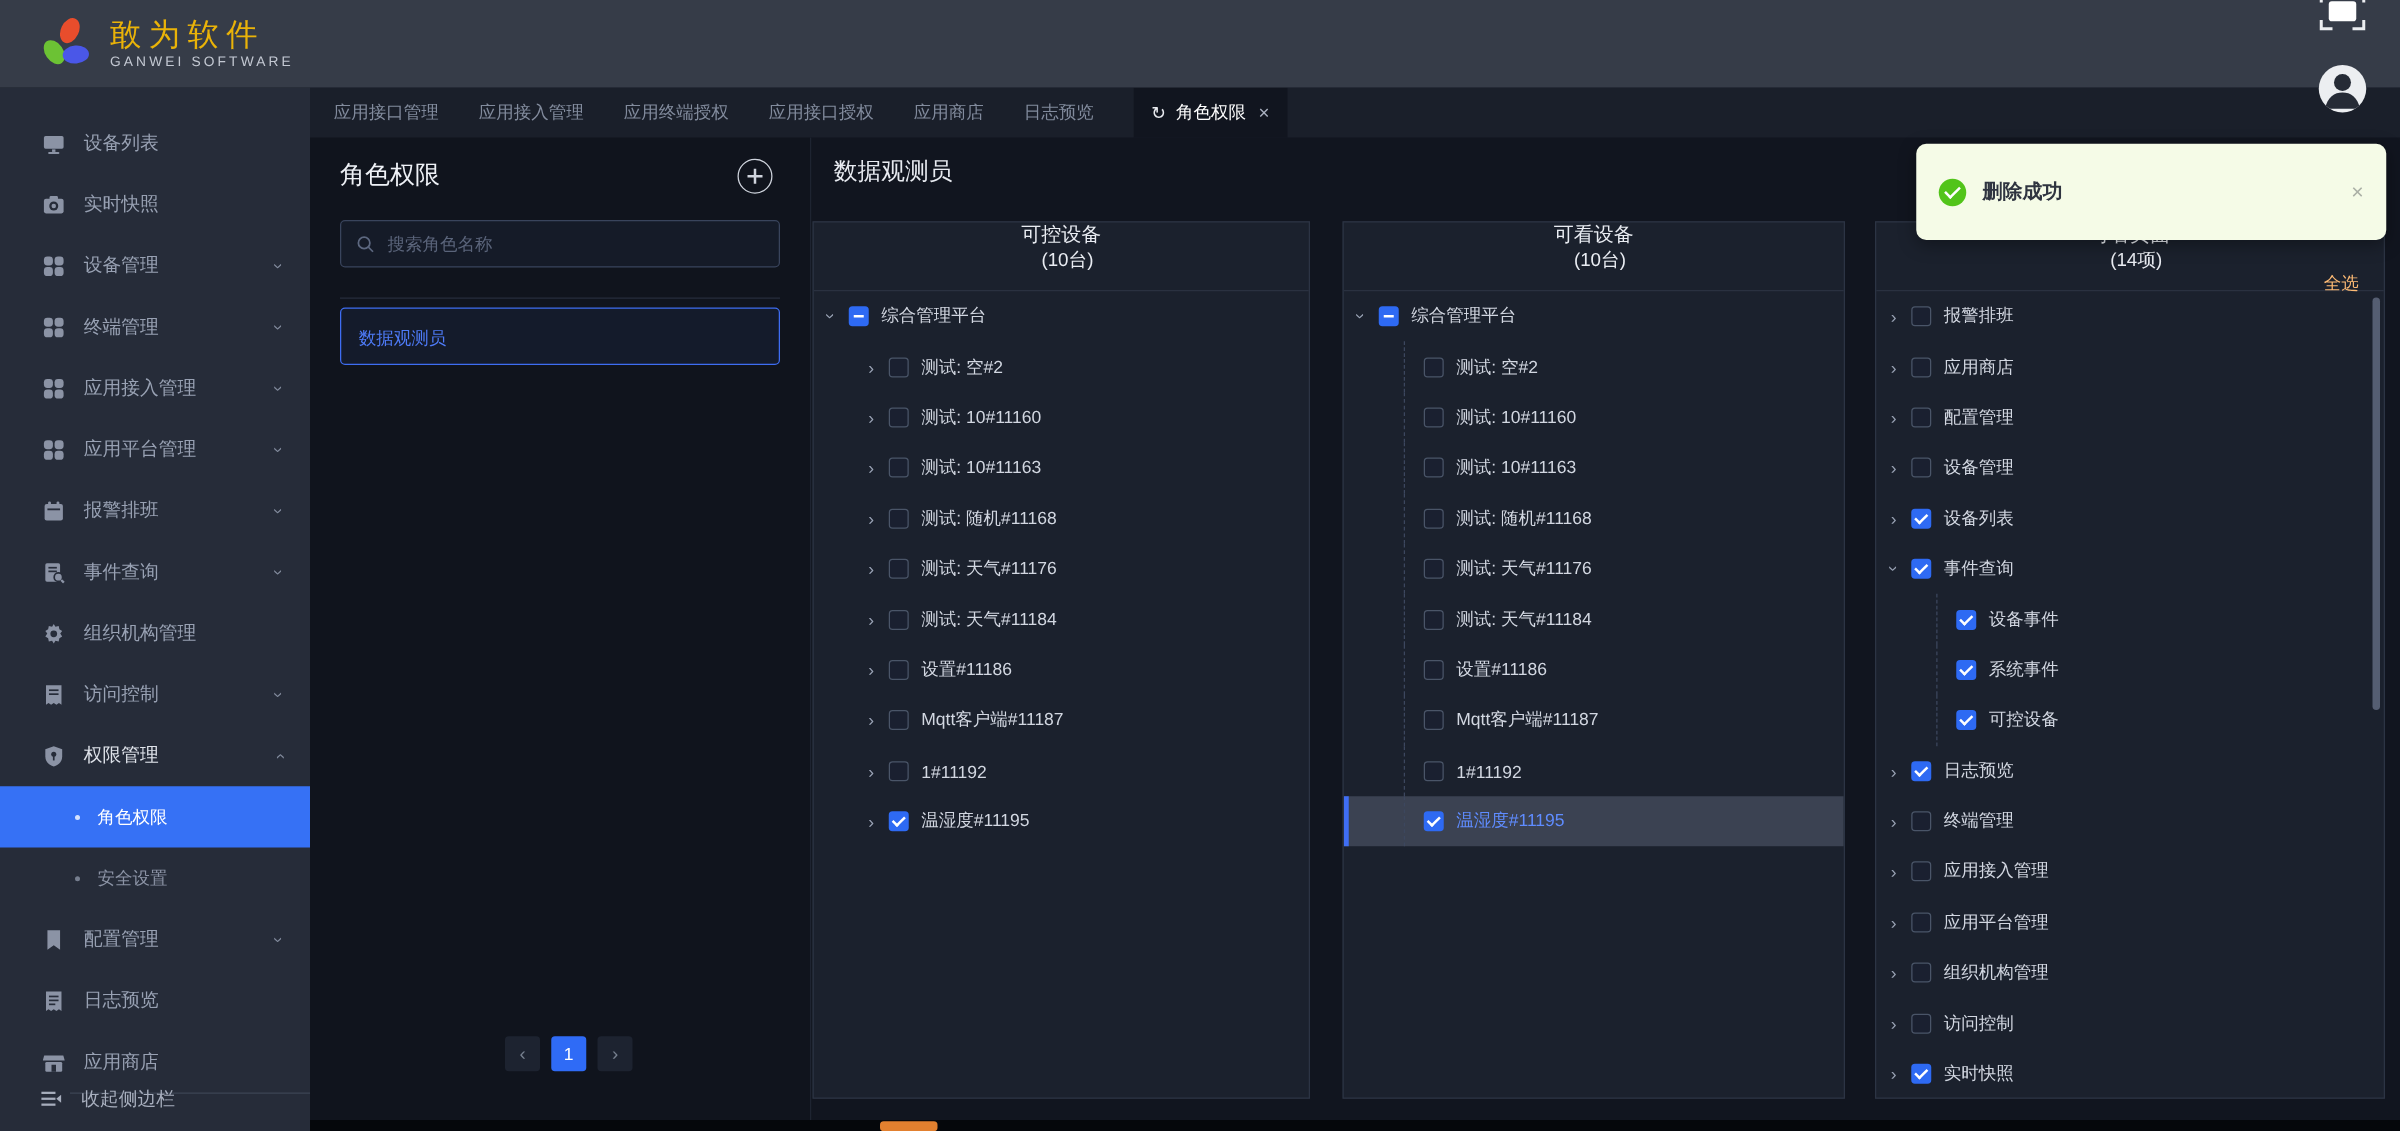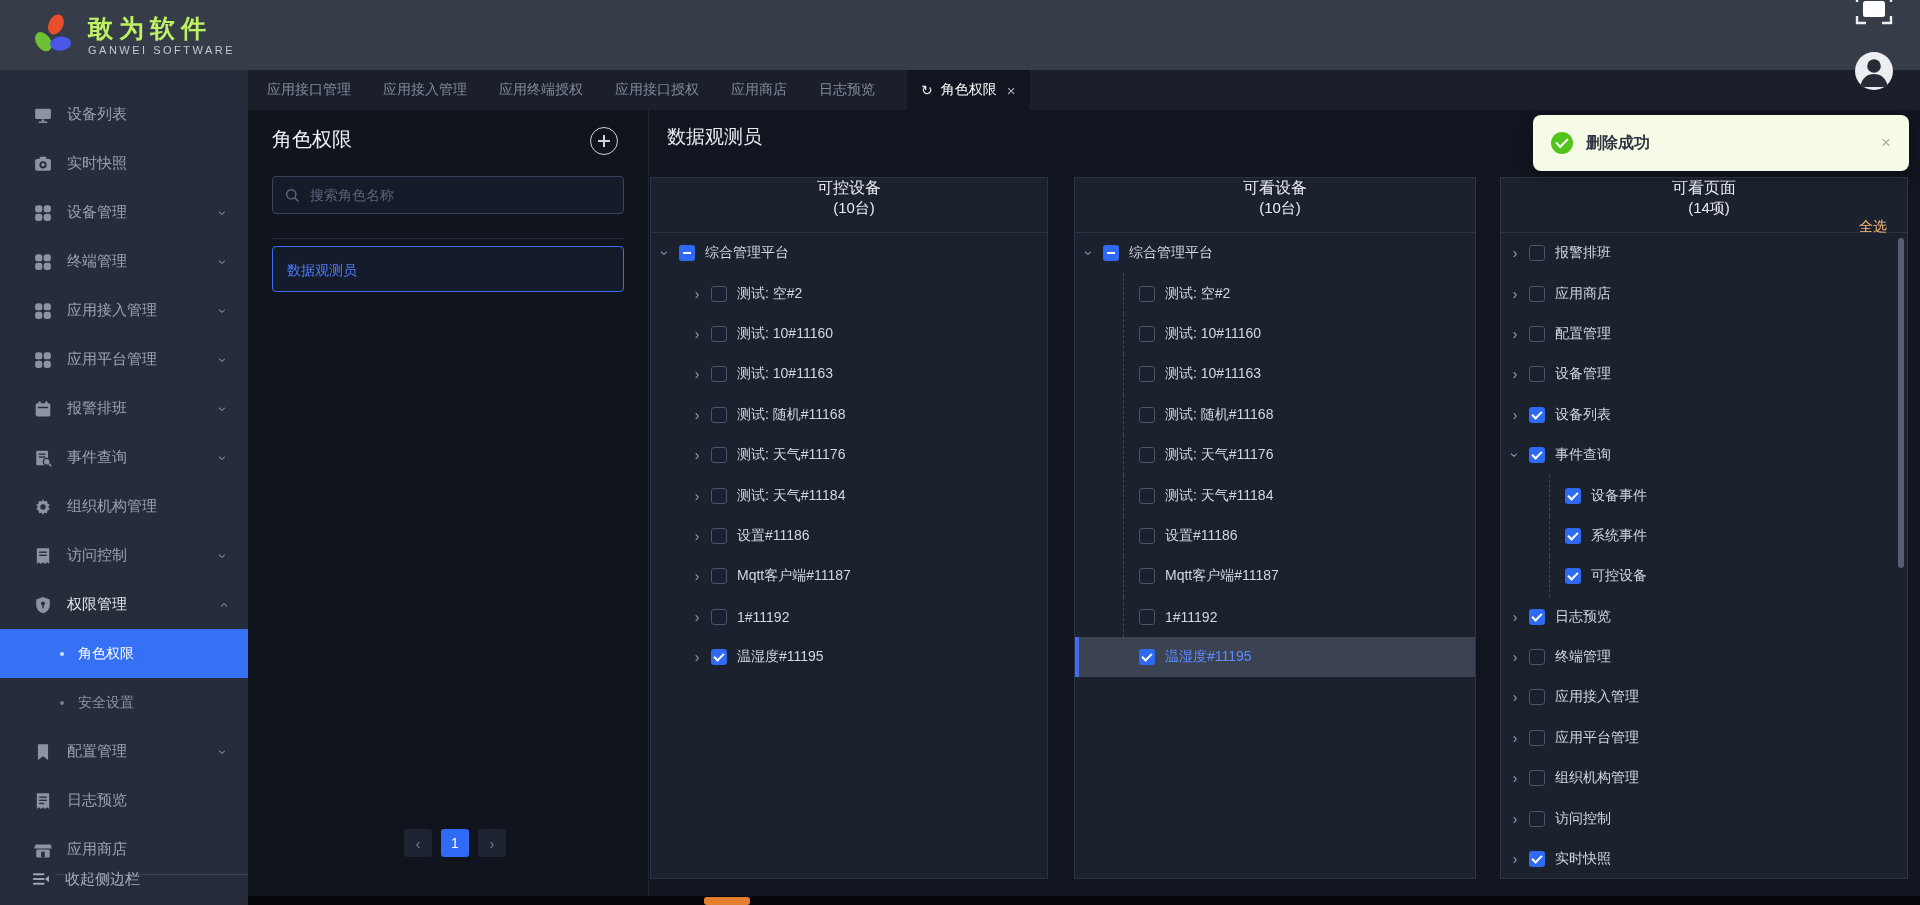--- a/index.html
+++ b/index.html
@@ -4,21 +4,21 @@
 <style>
   html,body{margin:0;padding:0;background:#05070b;}
   #app{position:relative;width:1920px;height:905px;overflow:hidden;
        background:#11151f;font-family:"Liberation Sans","DejaVu Sans",sans-serif;
        -webkit-font-smoothing:antialiased;}
   
   .header{position:absolute;left:0;top:0;width:1920px;height:70px;background:#363c48;z-index:6;
           display:flex;align-items:center;}
   .logo-mark{margin-left:30px;width:46px;height:46px;}
   .brand{margin-left:12px;display:flex;flex-direction:column;}
-  .brand-title{color:#bef264;font-size:25px;font-weight:bold;letter-spacing:6px;line-height:28px;}
+  .brand-title{color:#eab308;font-size:25px;font-weight:normal;letter-spacing:6px;line-height:28px;}
   .brand-sub{color:#c3c8d2;font-size:11px;letter-spacing:2.5px;margin-top:2px;}
   .header-right{margin-left:auto;margin-right:24px;display:flex;align-items:center;gap:26px;flex-direction:column;}
   .fs-icon{position:relative;width:36px;height:32px;cursor:pointer;}
   .fs-label{position:absolute;left:0;top:0;right:0;bottom:0;display:flex;align-items:center;justify-content:center;
             color:#d2d6de;font-size:11px;}
   .avatar{width:40px;height:40px;}
   .username{color:#f2f4f8;font-size:16px;}
   
   .tabstrip{position:absolute;left:248px;top:70px;right:0;height:40px;background:#1a1f2a;
             display:flex;align-items:stretch;padding-left:19px;z-index:5;}
@@ -87,21 +87,21 @@
   .cb{width:16px;height:16px;border-radius:3px;margin-left:6px;position:relative;box-sizing:border-box;z-index:1;}
   .cb.un{border:1px solid #4a5568;background:#1a2030;}
   .cb.ck{background:#2e6af3;}
   .cb.ck::after{content:"";position:absolute;left:3px;top:4px;width:8px;height:4px;
                 border-left:2px solid #fff;border-bottom:2px solid #fff;transform:rotate(-45deg);}
   .cb.ind{background:#2e6af3;}
   .cb.ind::after{content:"";position:absolute;left:4px;top:7px;width:8px;height:2px;background:#fff;}
   .tlabel{margin-left:10px;color:#d2d7e1;font-size:14px;white-space:nowrap;}
   .pscroll{position:absolute;right:3px;top:60px;width:6px;height:330px;background:#555e72;border-radius:3px;}
   
-  .toast{position:absolute;left:1533px;top:115px;width:376px;height:56px;background:#f5fbe7;border-radius:8px;
+  .toast{position:absolute;left:1533px;top:115px;width:376px;height:77px;background:#f5fbe7;border-radius:8px;
          display:flex;align-items:center;padding:0 18px;box-sizing:border-box;gap:13px;z-index:30;
          box-shadow:0 4px 14px rgba(0,0,0,.35);}
   .toast-check{width:22px;height:22px;border-radius:50%;background:#52c41a;position:relative;flex:0 0 auto;}
   .toast-check::after{content:"";position:absolute;left:5px;top:6px;width:10px;height:5px;
                       border-left:2px solid #fff;border-bottom:2px solid #fff;transform:rotate(-45deg);}
   .toast-msg{color:#2f3440;font-size:16px;font-weight:bold;}
   .toast-close{margin-left:auto;color:#abb0a6;font-size:17px;cursor:pointer;}
   
   .bstrip{position:absolute;left:190px;right:0;bottom:0;height:9px;background:#05070b;}
   .ofrag{position:absolute;left:704px;bottom:0;width:46px;height:8px;background:#e2802f;border-radius:3px;z-index:2;}

